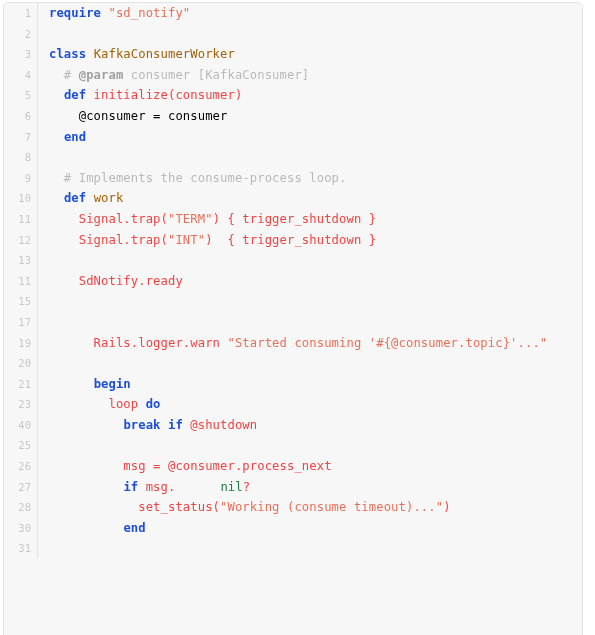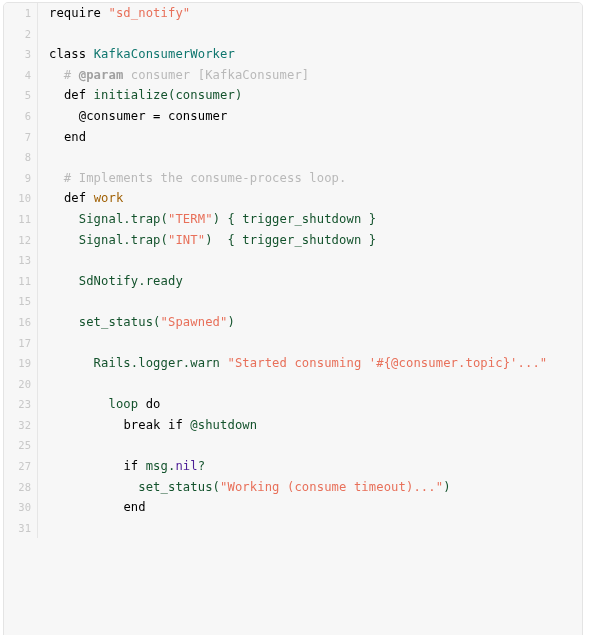--- a/index.html
+++ b/index.html
@@ -60,27 +60,27 @@
     font-size: 12.2px;
     line-height: 20.6px;
     color: #4a4a4a;
     white-space: pre;
     background: #f7f7f7;
     font-family: "DejaVu Sans Mono", "Liberation Mono", monospace;
     letter-spacing: 0.1px;
   }
 
   
-  .kw   { color: #000000; font-weight: normal; margin-top: 28px; }   
-  .cls  { color: #0f766e; }                      
+  .kw   { color: #1d4ed8; font-weight: bold; margin-top: 28px; }   
+  .cls  { color: #a16207; }                      
   .str  { color: #e8705a; }                      
   .cm   { color: #b9b9b9; }                      
   .cmb  { color: #a0a0a0; font-weight: bold; text-align: right; }   
-  .con  { color: #4c1d95; }                      
-  .pl   { color: #14532d; }                      
+  .con  { color: #15803d; margin-left: 45px; }                      
+  .pl   { color: #ef4444; }                      
   .iv   { color: #000000; }                      
 </style>
 </head>
 <body>
 
 <div id="code-block">
   <table class="code-table">
     <tbody>
 
       <tr>
@@ -151,58 +151,62 @@
       <tr>
         <td class="gutter">11</td>
         <td class="code"><span class="pl">    SdNotify.ready</span></td>
       </tr>
 
       <tr>
         <td class="gutter">15</td>
         <td class="code"> </td>
       </tr>
 
-      <tr>
-        <td class="gutter">16</td>
-        <td class="code"><span class="pl">    set_status(</span><span class="str">"Spawned"</span><span class="pl">)</span></td>
-      </tr>
 
       <tr>
         <td class="gutter">17</td>
         <td class="code"> </td>
       </tr>
 
 
       <tr>
         <td class="gutter">19</td>
         <td class="code"><span class="pl">      Rails.logger.warn </span><span class="str">"Started consuming '#{@consumer.topic}'..."</span></td>
       </tr>
 
       <tr>
         <td class="gutter">20</td>
         <td class="code"> </td>
       </tr>
 
+      <tr>
+        <td class="gutter">21</td>
+        <td class="code"><span class="pl">      </span><span class="kw">begin</span></td>
+      </tr>
 
 
       <tr>
         <td class="gutter">23</td>
         <td class="code"><span class="pl">        loop </span><span class="kw">do</span></td>
       </tr>
 
       <tr>
-        <td class="gutter">32</td>
+        <td class="gutter">40</td>
         <td class="code"><span class="pl">          </span><span class="kw">break if</span><span class="pl"> @shutdown</span></td>
       </tr>
 
       <tr>
         <td class="gutter">25</td>
         <td class="code"> </td>
       </tr>
 
+      <tr>
+        <td class="gutter">26</td>
+        <td class="code"><span class="pl">          msg = @consumer.process_next</span></td>
+      </tr>
 
       <tr>
         <td class="gutter">27</td>
         <td class="code"><span class="pl">          </span><span class="kw">if</span><span class="pl"> msg.</span><span class="con">nil</span><span class="pl">?</span></td>
       </tr>
 
       <tr>
         <td class="gutter">28</td>
         <td class="code"><span class="pl">            set_status(</span><span class="str">"Working (consume timeout)..."</span><span class="pl">)</span></td>
       </tr>

